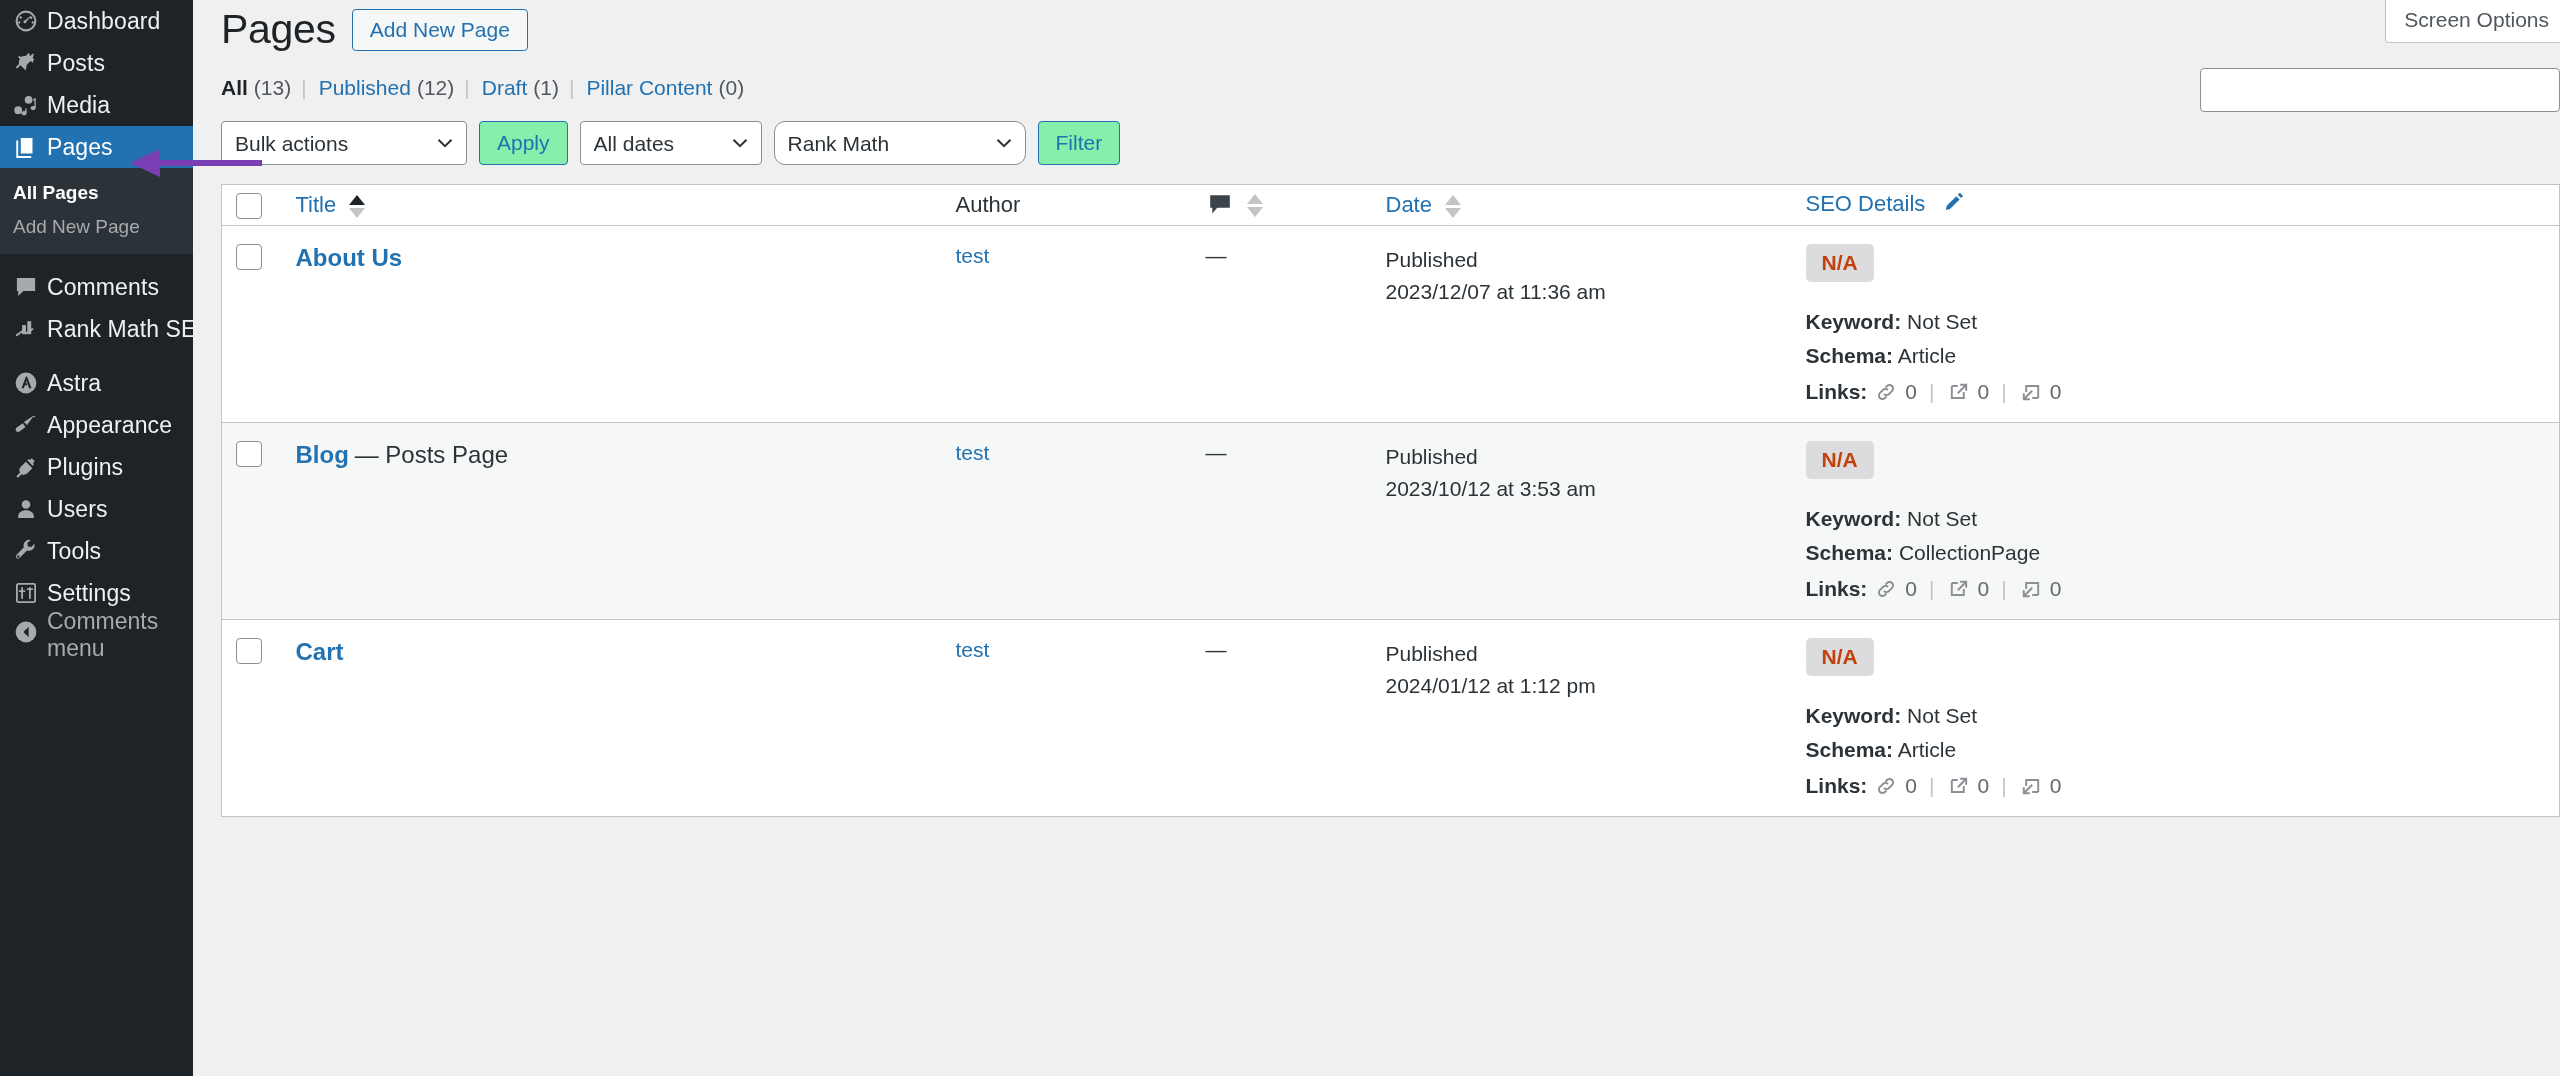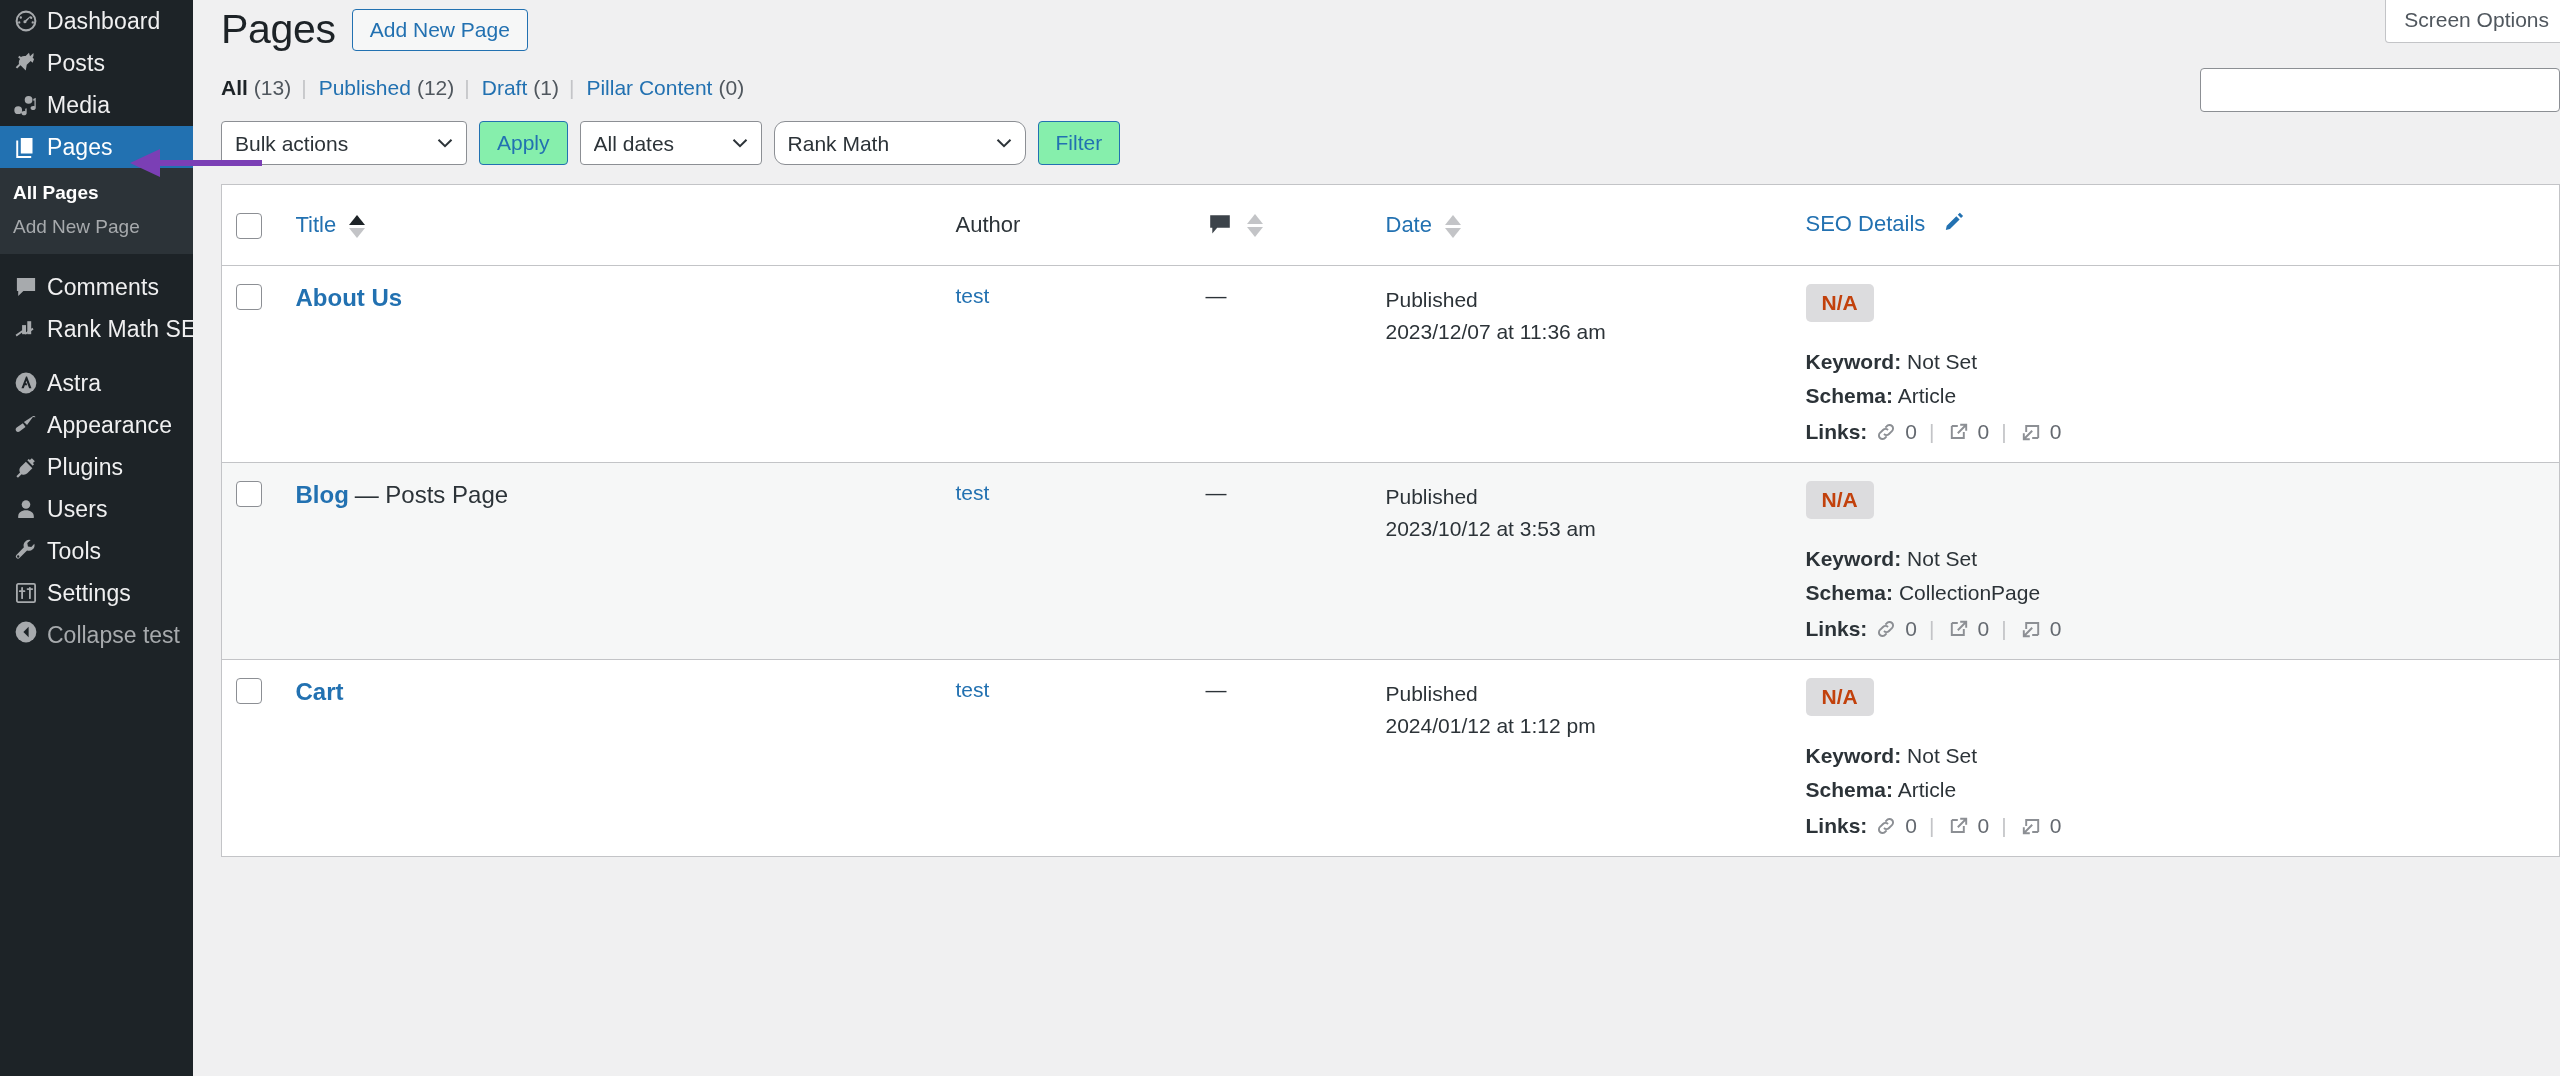--- a/index.html
+++ b/index.html
@@ -125,21 +125,21 @@
 
   
   .wp-table {
     width: calc(100% - 0px); margin-top: 16px;
     border: 1px solid #c3c4c7; border-bottom: none;
     background: #fff; border-collapse: collapse;
     border-spacing: 0; table-layout: fixed;
   }
   .wp-table thead th {
     background: #fff; text-align: left;
-    padding: 24px 12px; font-size: 22px; font-weight: 400;
+    padding: 4px 12px; font-size: 22px; font-weight: 400;
     color: #2c3338; border-bottom: 1px solid #c3c4c7;
     vertical-align: middle;
     margin-top: 41px;
   }
   .col-cb { width: 62px; padding-left: 14px !important; }
   .col-title { width: 660px; }
   .col-author { width: 250px; }
   .col-comments { width: 180px; }
   .col-date { width: 420px; }
   .col-seo { width: auto; }
@@ -321,21 +321,21 @@
       <span class="mi-label">Settings</span>
     </div>
 
     <div class="collapse">
       <span class="mi-ico">
         <svg width="26" height="26" viewBox="0 0 20 20" fill="currentColor">
             <circle cx="10" cy="10" r="8"></circle>
             <path d="M12 6 8 10l4 4z" fill="#1d2327"></path>
           </svg>
       </span>
-      <span class="mi-label">Collapse test</span>
+      <span class="mi-label">Comments menu</span>
     </div>
   </nav>
 
   <main class="main">
 
     <div class="screen-meta">
       <div class="screen-options-btn">Screen Options</div>
     </div>
 
     <div class="wrap">

